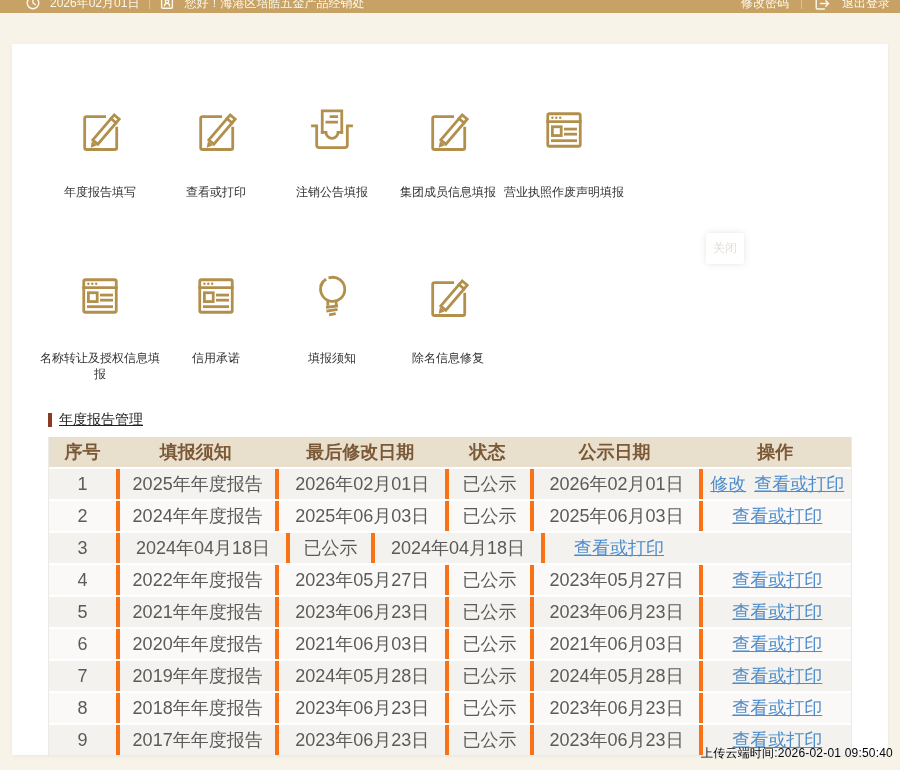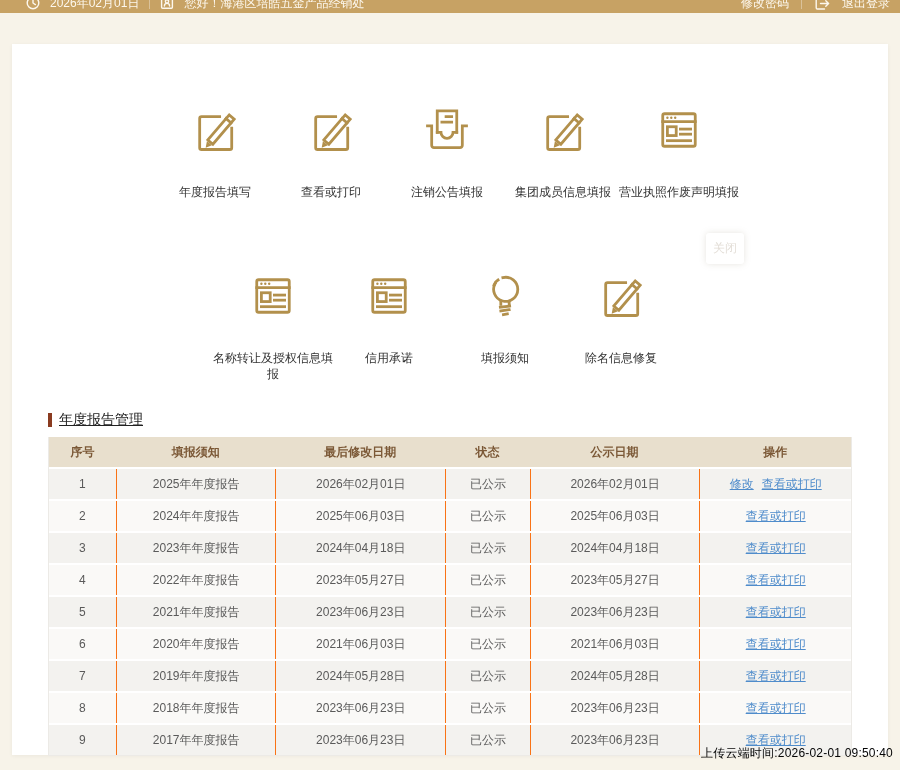--- a/index.html
+++ b/index.html
@@ -24,21 +24,21 @@
   .tb-divider { width:1px; height:12px; background:rgba(255,255,255,0.35); }
   .tb-btn { cursor:pointer; white-space:nowrap; }
   .tb-icon { display:inline-flex; }
   
   .card {
     position:absolute; left:12px; top:44px; width:876px; height:711px;
     background:#ffffff; box-shadow:0 1px 4px rgba(0,0,0,0.05);
   }
   .card-inner { padding:60px 36px 0 30px; }
   
-  .srow { display:flex;justify-content:center; }
+  .srow { display:flex; }
   .srow2 { margin-top:70px; }
   .sitem {
     width:116px; display:flex; flex-direction:column; align-items:center;
     cursor:pointer;
   }
   .sitem svg { width:52px; height:52px; }
   .slabel {
     margin-top:24px; font-size:12px; line-height:16px; color:#333;
     text-align:center; white-space:nowrap;
   }
@@ -50,31 +50,31 @@
     display:flex; align-items:center; justify-content:center;
     font-size:12px; color:rgba(190,180,165,0.45); z-index:3;
   }
   
   .section-head {
     margin:29px 6px 8px 6px; display:flex; align-items:center; gap:7px;
   }
   .section-marker { width:4px; height:14px; background:#8a3b20; }
   .section-title { font-size:14px; color:#222;text-decoration:underline; }
   
-  .table { margin:0 6px; width:804px; font-size:12px; border:1px solid #eceae6; border-top:none; }
+  .table { margin:0 6px; width:804px; font-size:18px; border:1px solid #eceae6; border-top:none; }
   .tr { display:flex; height:32px; border-top:2px solid #ffffff; }
   .tr.head { height:30px; background:#e8dfcd; border-top:none; }
   .tr.head .td { color:#7b5836; font-weight:bold; border-left:none; }
   .tr:nth-child(even):not(.head) { background:#f3f2ef; }
   .tr:nth-child(odd):not(.head)  { background:#faf9f7; }
   .td {
     display:flex; align-items:center; justify-content:center;
     color:#5a5a5a; overflow:hidden;
   }
-  .tr:not(.head) .td + .td { border-left:1px solid #f97316; }
+  .tr:not(.head) .td + .td { border-left:4px solid #f97316; }
   .c-seq{width:67px;} .c-year{width:160px;} .c-mod{width:170px;}
   .c-status{width:85px;} .c-pub{width:170px;} .c-op{width:152px; gap:8px;}
   .lnk { color:#4f8ccb; text-decoration:underline; cursor:pointer; white-space:nowrap; }
   .lnk:empty { display:none; }
   
   .upload-time {
     position:absolute; right:7px; top:745px; font-size:12px; color:#050505;
     z-index:6; letter-spacing:0.2px;
   }
   .gold { stroke:#b2904c; fill:none; stroke-width:3; stroke-linecap:square; stroke-linejoin:miter; }
@@ -287,21 +287,20 @@
         <div class="td c-mod">2025年06月03日</div>
         <div class="td c-status">已公示</div>
         <div class="td c-pub">2025年06月03日</div>
         <div class="td c-op">
             <a class="lnk">查看或打印</a>
           </div>
       </div>
 
       <div class="tr">
         <div class="td c-seq">3</div>
-        <div class="td c-year">2023年年度报告</div>
         <div class="td c-mod">2024年04月18日</div>
         <div class="td c-status">已公示</div>
         <div class="td c-pub">2024年04月18日</div>
         <div class="td c-op">
             <a class="lnk">查看或打印</a>
           </div>
       </div>
 
       <div class="tr">
         <div class="td c-seq">4</div>

